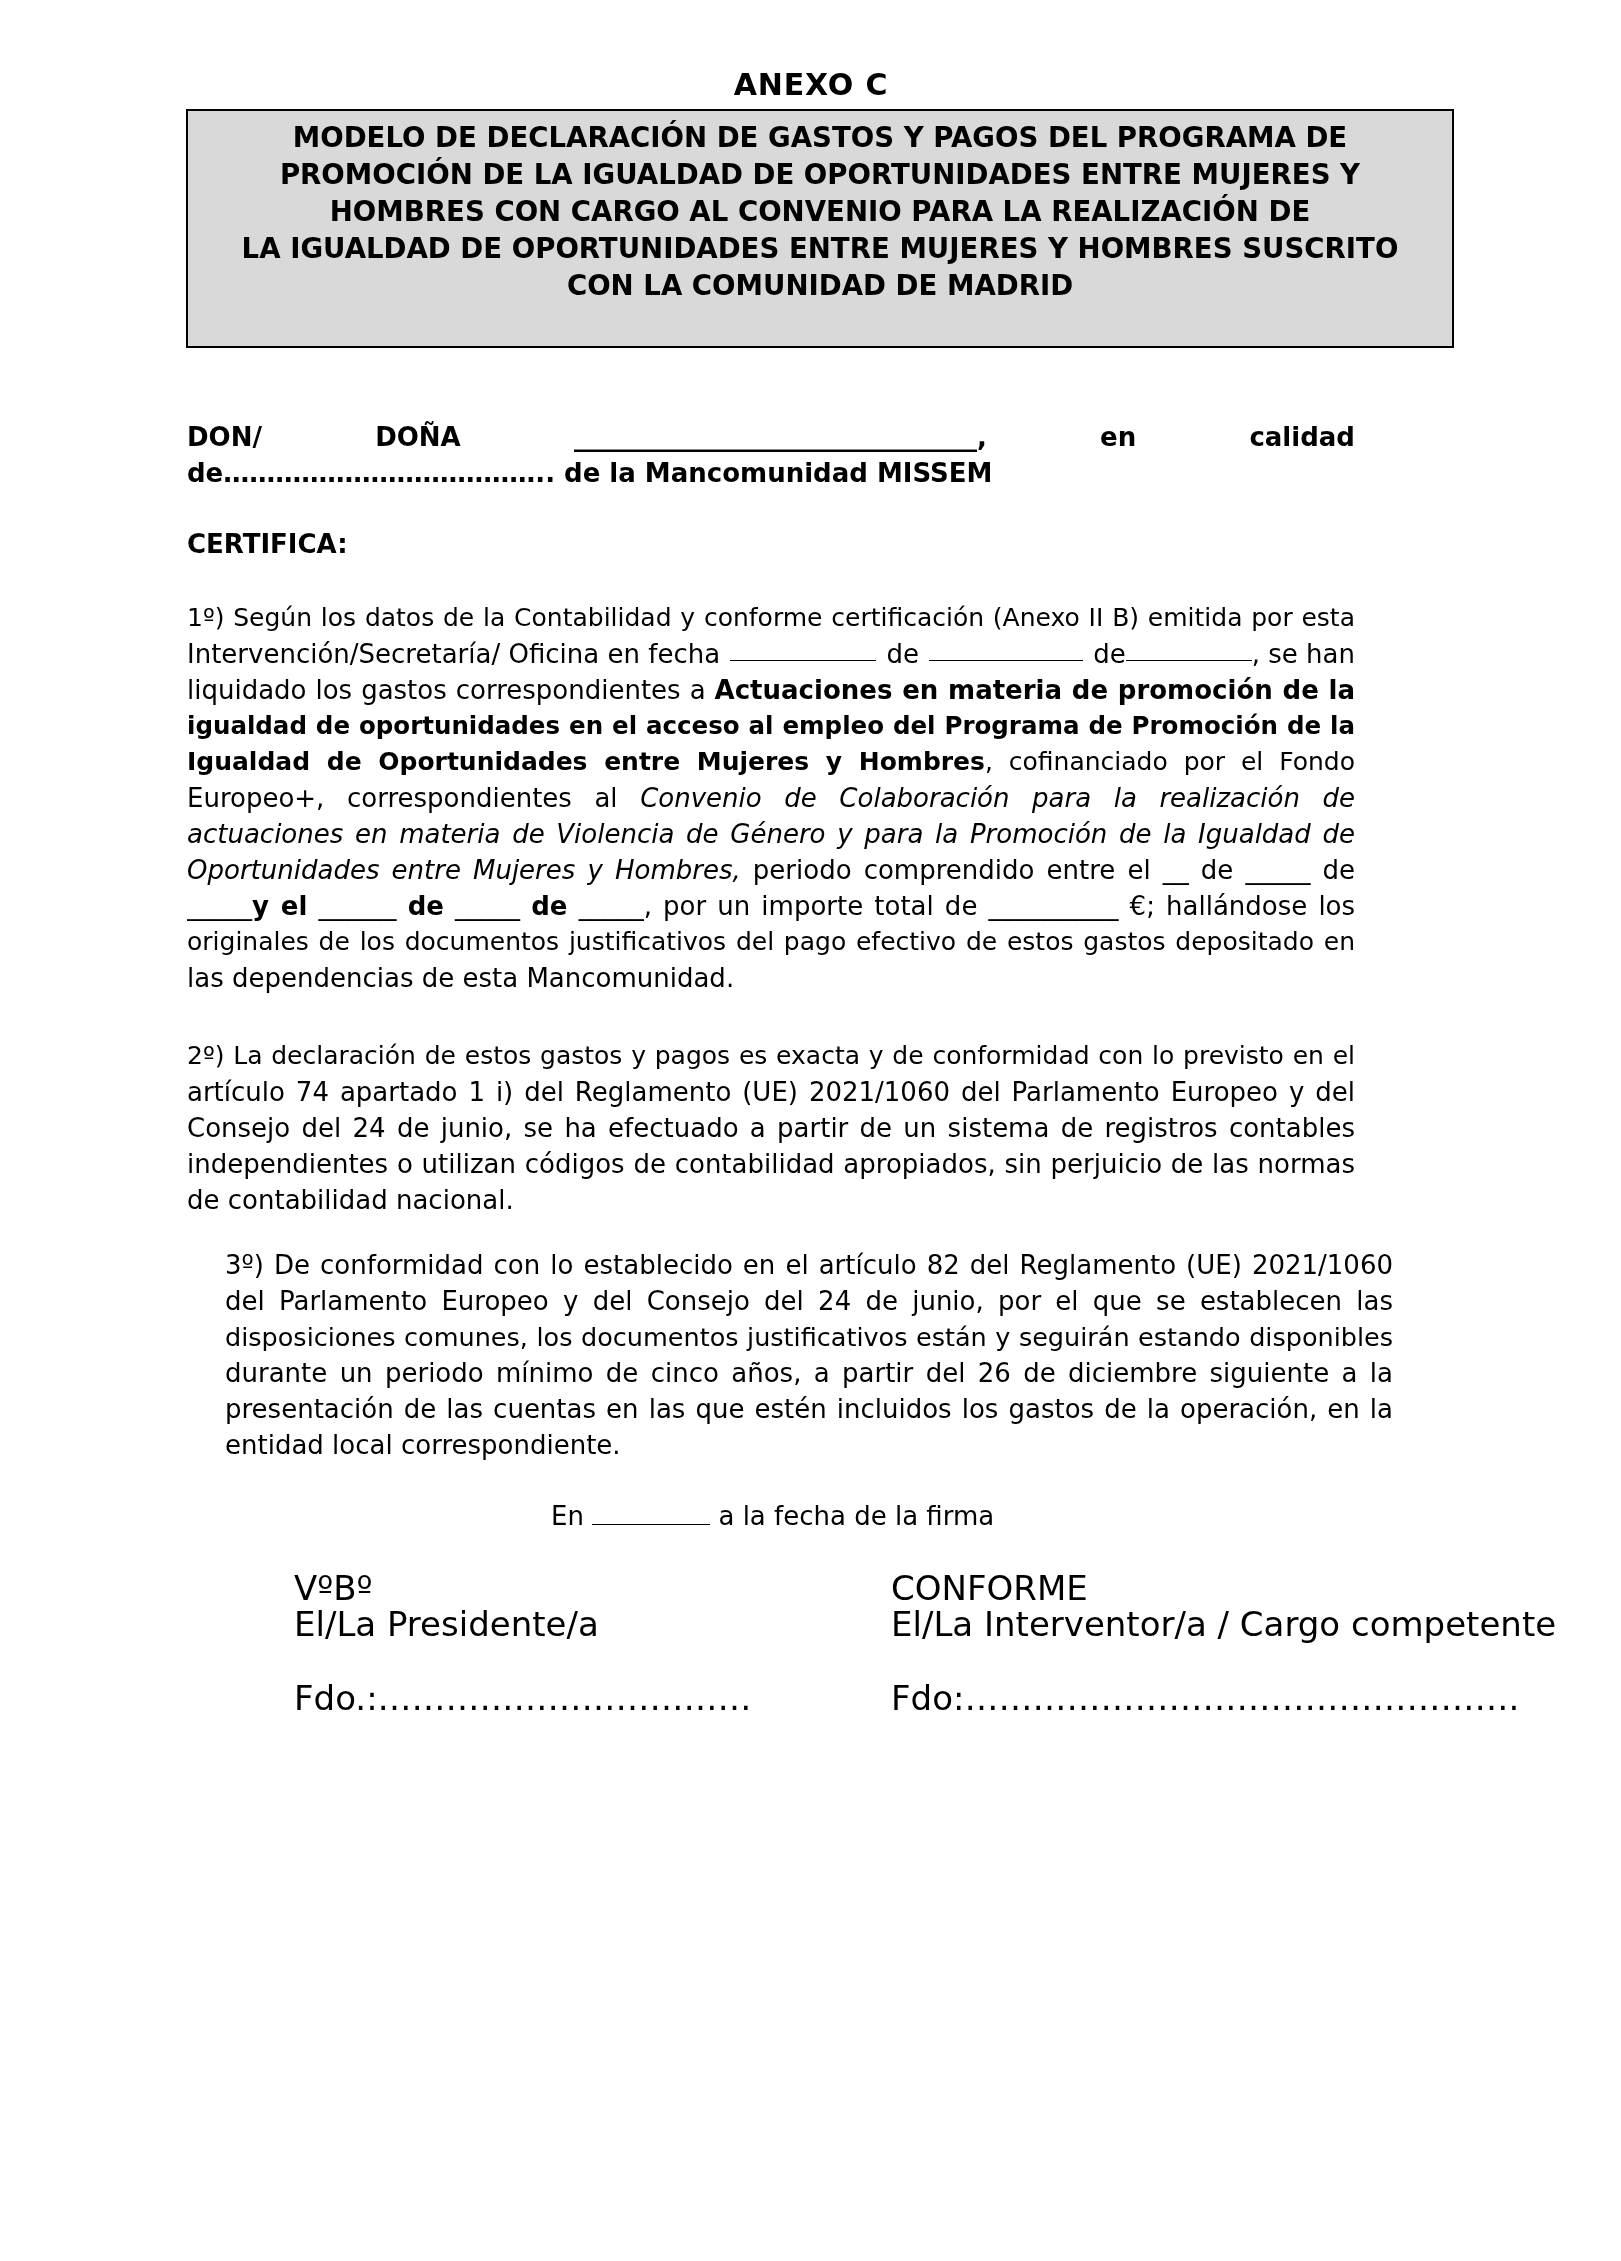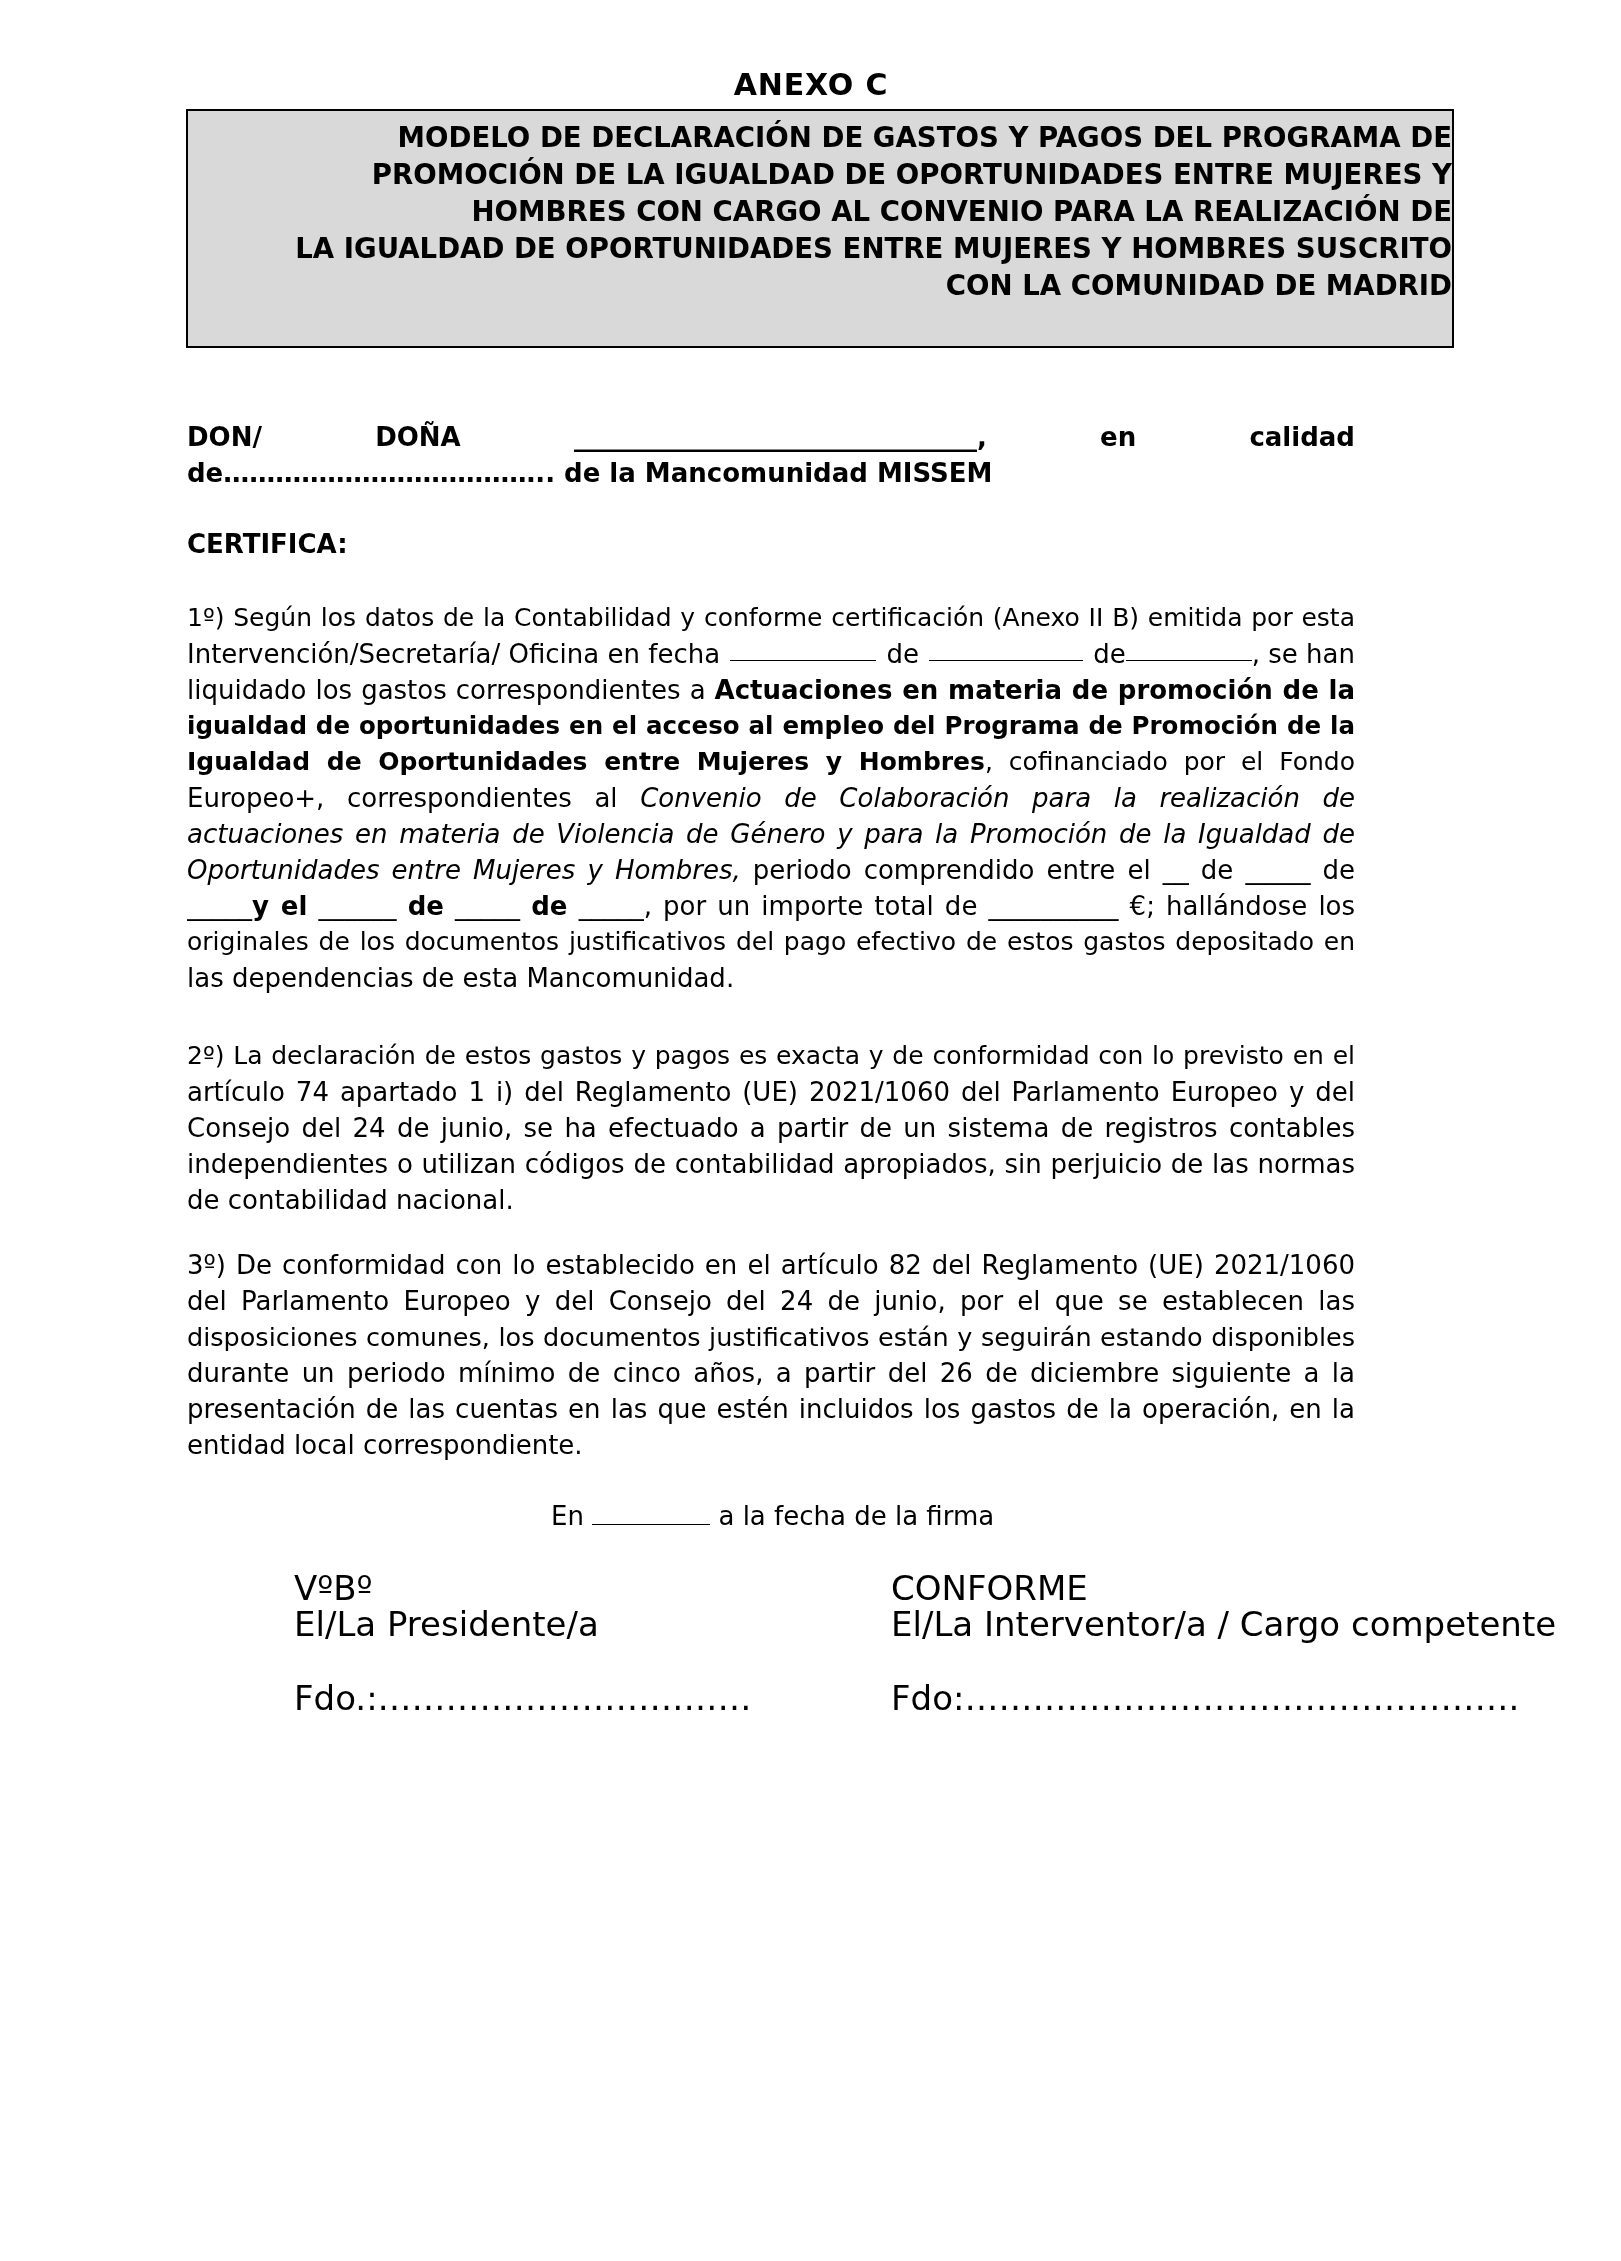--- a/index.html
+++ b/index.html
@@ -3,21 +3,21 @@
 <meta charset="utf-8">
 <style>
   html, body { margin:0; padding:0; background:#ffffff; }
   body { width:1622px; height:2261px; position:relative; overflow:hidden;
          font-family:"DejaVu Sans", sans-serif; color:#000; }
   .abs { position:absolute; }
   .title { left:0; width:1622px; top:31.5px; text-align:center; font-weight:bold;
            font-size:30px; line-height:36px; letter-spacing:0.8px;margin-top:35px; }
   .box { left:186px; top:109px; width:1264px; height:235px; background:#d9d9d9;
          border:2.4px solid #000; box-sizing:content-box; }
-  .box-line { display:block; text-align:right; font-weight:bold; font-size:27.6px;
+  .box-line { display:block; text-align:center; font-weight:bold; font-size:27.6px;
               line-height:37px; white-space:nowrap; }
   .box-inner { position:absolute; left:0; right:0; top:7.9px; }
   .col { left:187px; width:1168px; }
   .line { display:block; height:36px; line-height:36px; font-size:26px;
           white-space:nowrap; overflow:visible; }
   .just { text-align:justify; text-align-last:justify; white-space:normal; height:36px; overflow:hidden; }
   b, .b { font-weight:bold; }
   i, .i { font-style:italic; }
   .blank { display:inline-block; border-bottom:1.6px solid #000; height:23.6px; vertical-align:baseline; }
   .sig { font-size:34px; line-height:36px; white-space:nowrap; }
@@ -95,21 +95,21 @@
 </div>
 
 <div class="abs col" style="top:1030px;">
   <div class="line just" style="font-size: 25px; margin-top: 8px;">2º) La declaración de estos gastos y pagos es exacta y de conformidad con lo previsto en el</div>
   <div class="line just" style="">artículo 74 apartado 1 i) del Reglamento (UE) 2021/1060 del Parlamento Europeo y del</div>
   <div class="line just" style="">Consejo del 24 de junio, se ha efectuado a partir de un sistema de registros contables</div>
   <div class="line just" style="">independientes o utilizan códigos de contabilidad apropiados, sin perjuicio de las normas</div>
   <div class="line" style="">de contabilidad nacional.</div>
 </div>
 
-<div class="abs col" style="top:1247px;">
+<div class="abs col" style="top:1247px;margin-left:38px;">
   <div class="line just" style="">3º) De conformidad con lo establecido en el artículo 82 del Reglamento (UE) 2021/1060</div>
   <div class="line just" style="">del Parlamento Europeo y del Consejo del 24 de junio, por el que se establecen las</div>
   <div class="line just" style="font-size: 25.5px;">disposiciones comunes, los documentos justificativos están y seguirán estando disponibles</div>
   <div class="line just" style="">durante un periodo mínimo de cinco años, a partir del 26 de diciembre siguiente a la</div>
   <div class="line just" style="">presentación de las cuentas en las que estén incluidos los gastos de la operación, en la</div>
   <div class="line" style="">entidad local correspondiente.</div>
 </div>
 
 <div class="abs line" style="left: 551px; top: 1498px;">
   <span>En</span>

